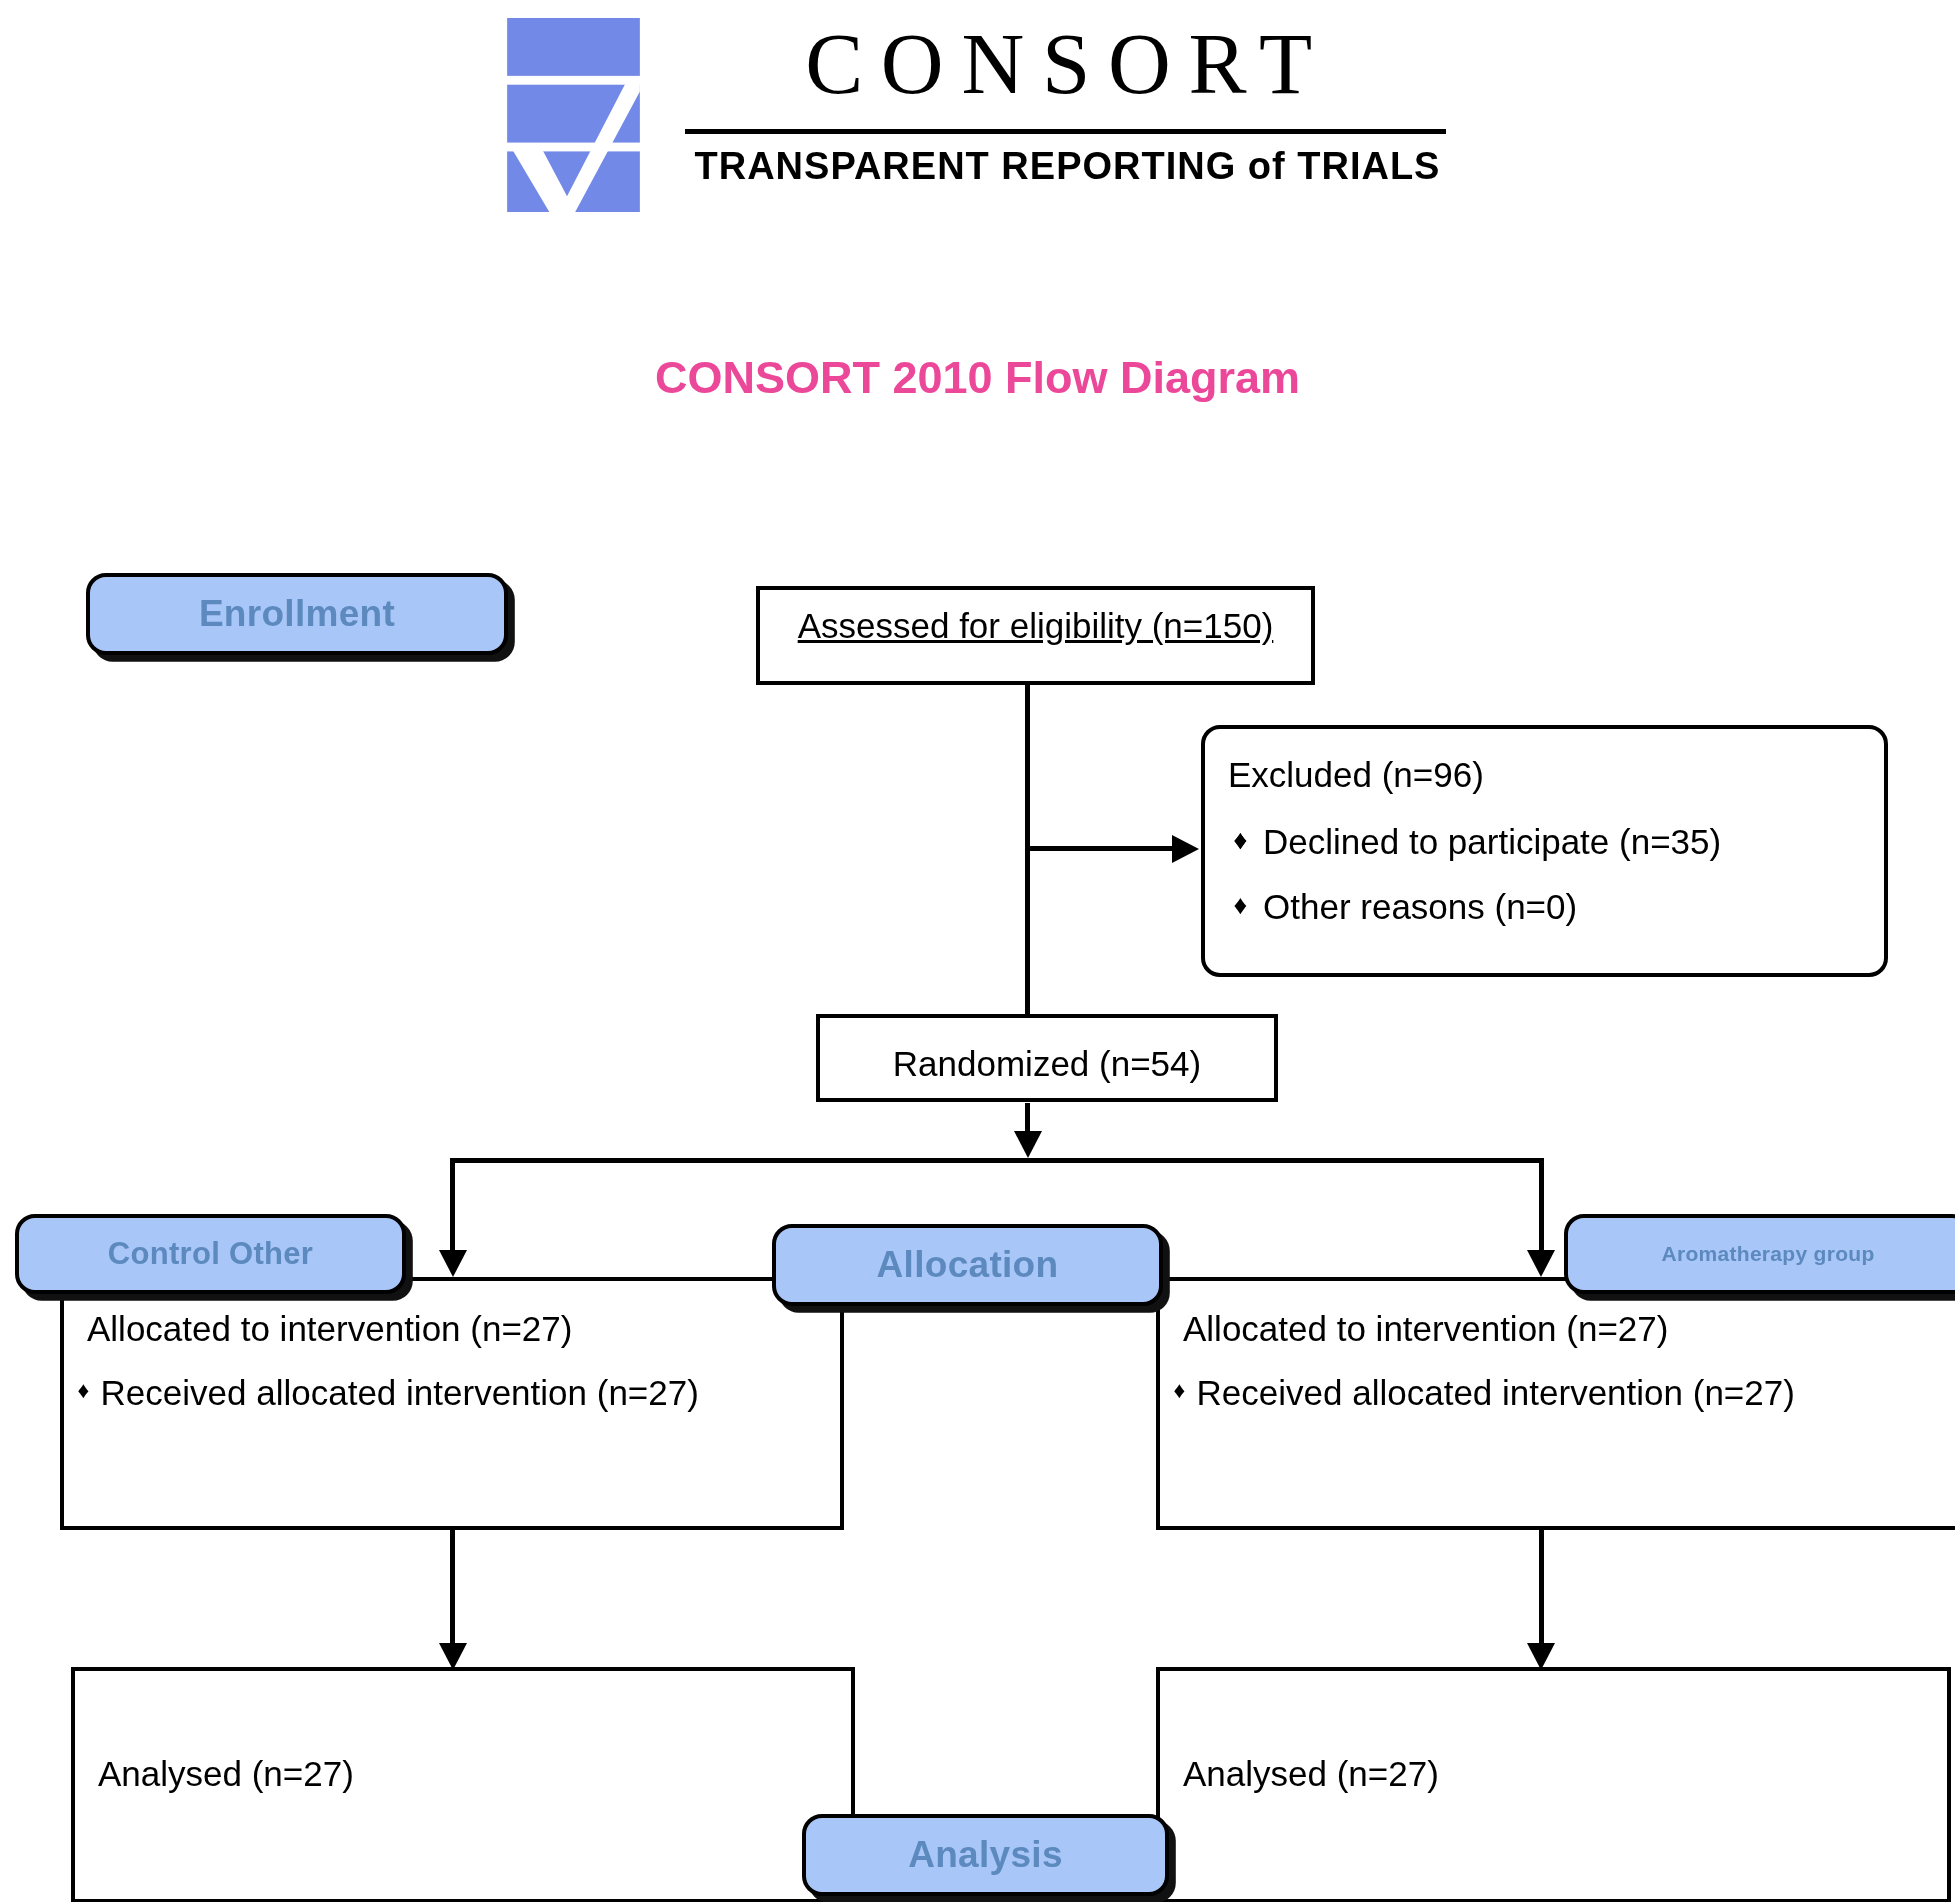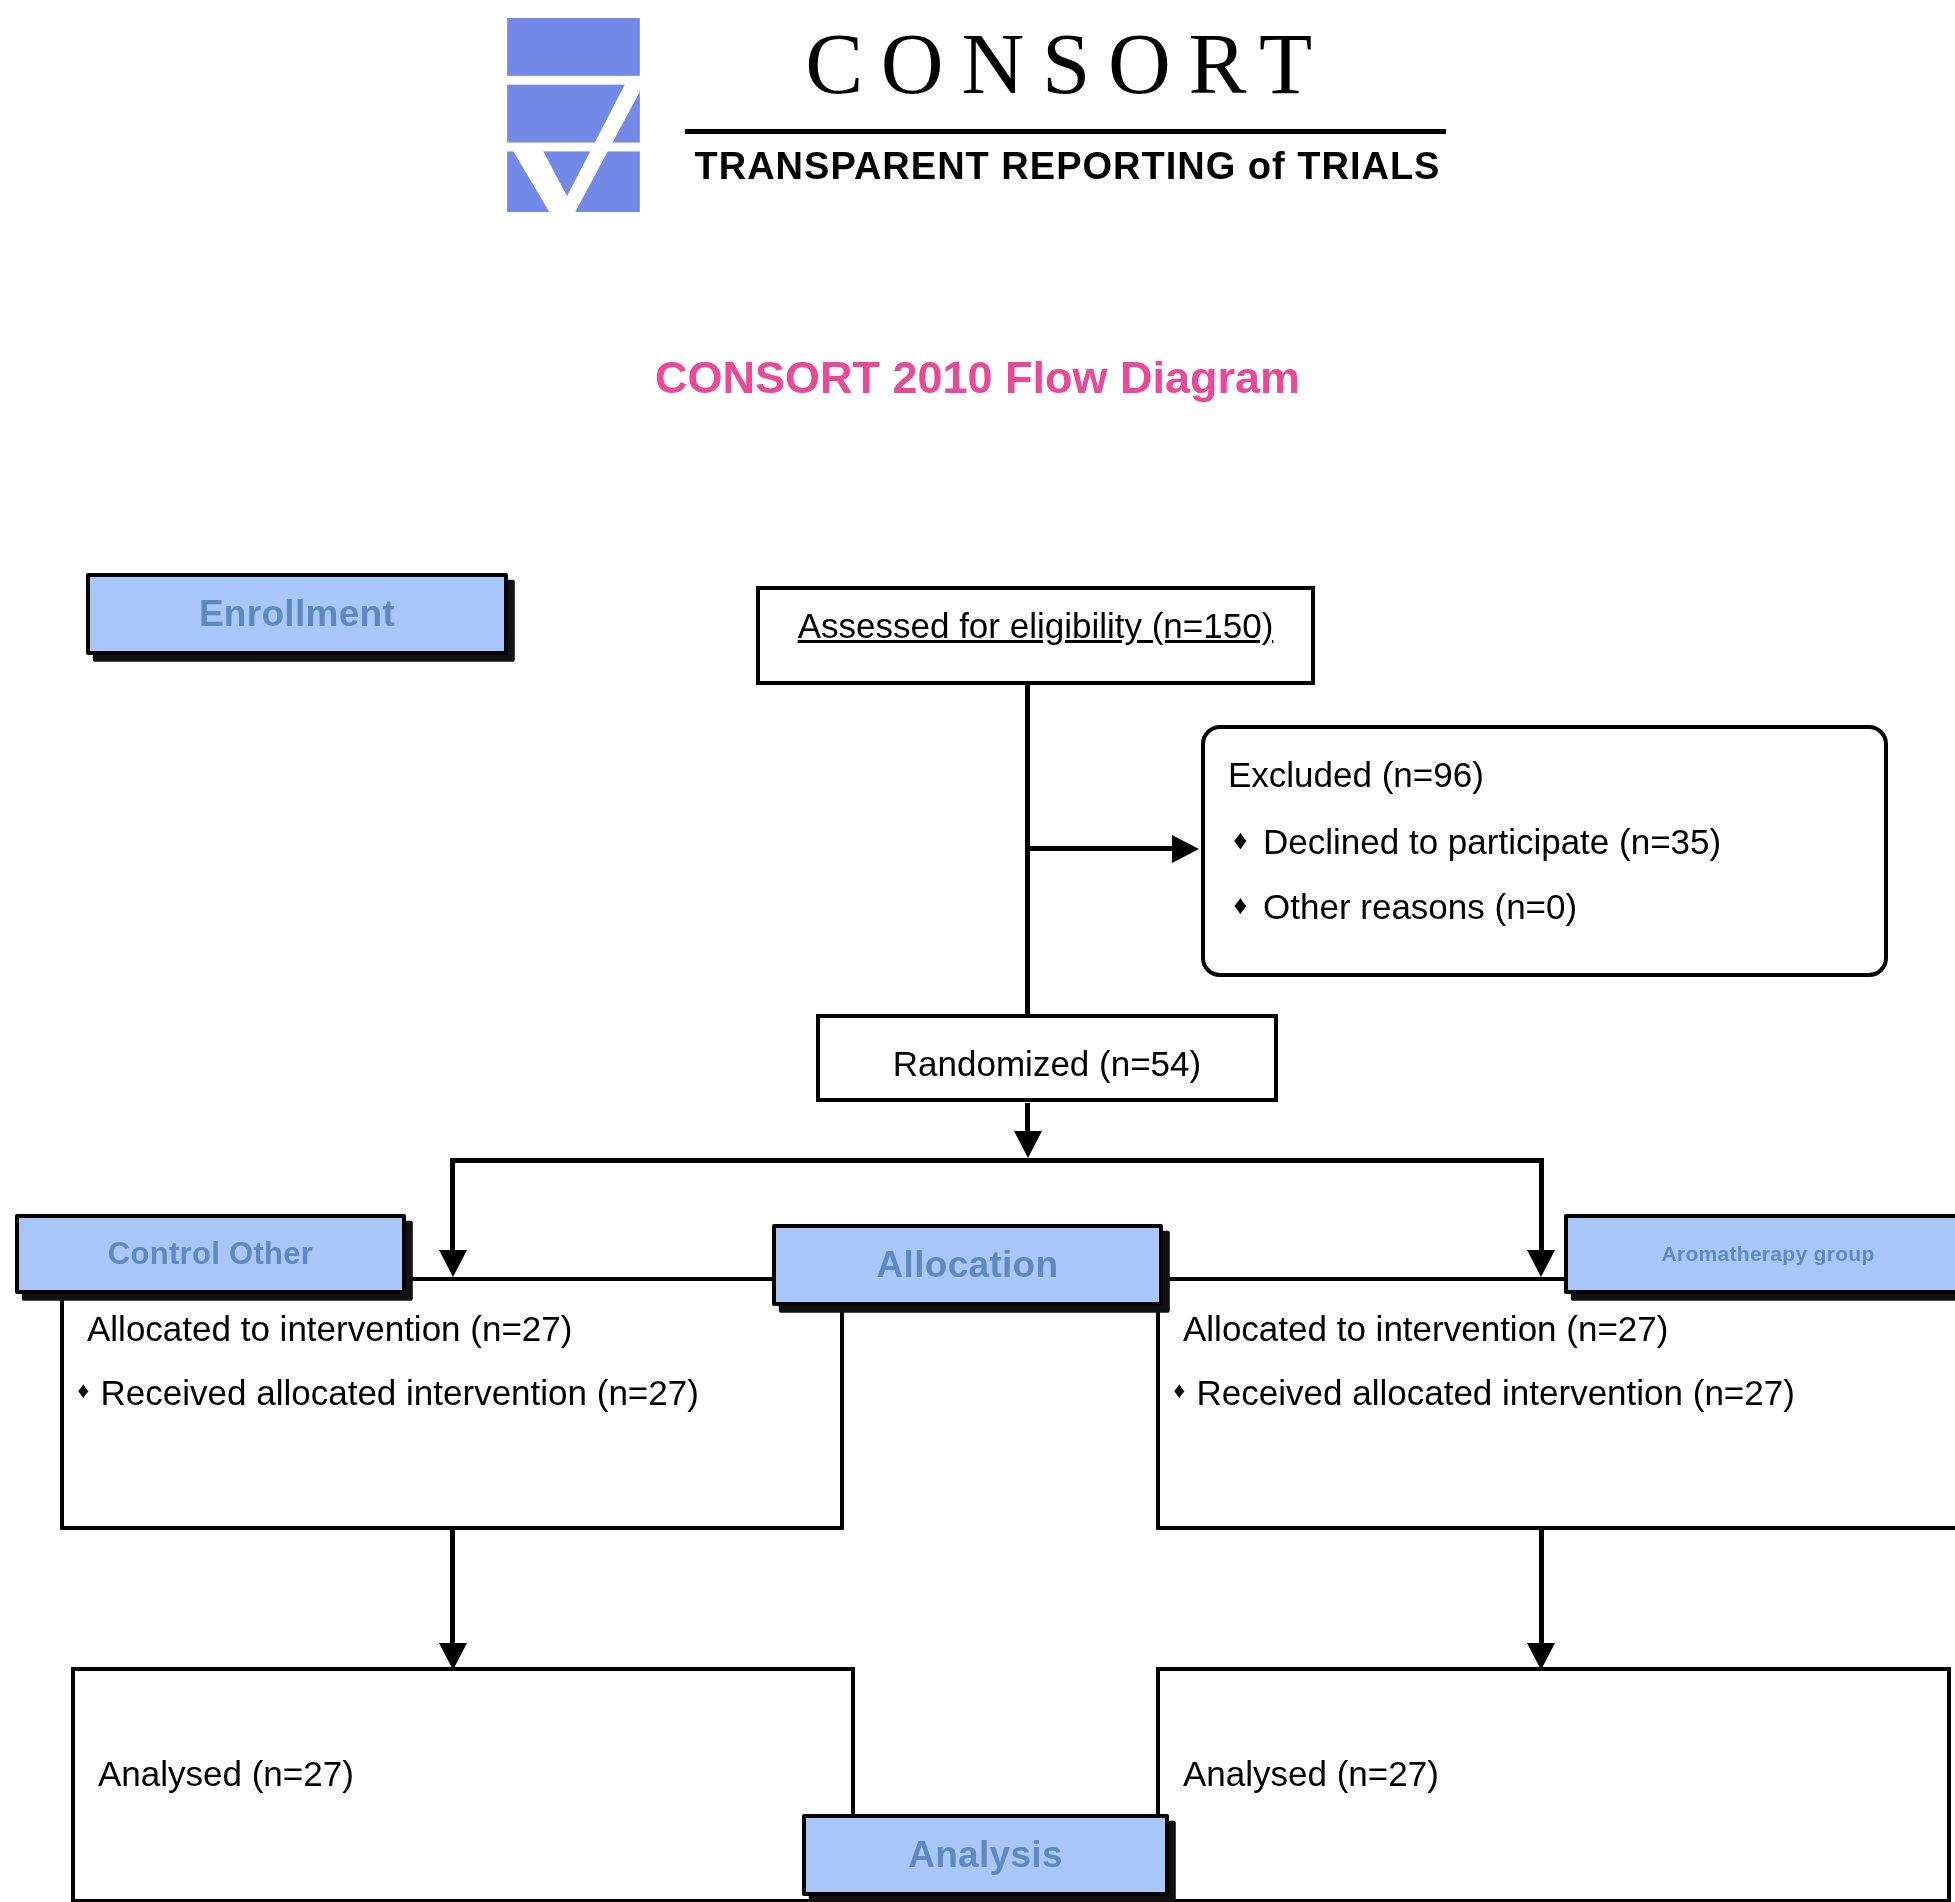--- a/index.html
+++ b/index.html
@@ -90,21 +90,21 @@
     color: #ec4899;
     white-space: nowrap;
     margin-top: 36px;
   }
 
   
   .stage-badge {
     position: absolute;
     background: #A8C6F7;
     border: 4.8px solid #000000;
-    border-radius: 2px;
+    border-radius: 20px;
     box-shadow: 6.8px 6.8px 0 0 #111111;
     display: flex;
     align-items: center;
     justify-content: center;
     box-sizing: border-box;
     z-index: 40;
   }
   .stage-badge span {
     font-size: 37px;
     font-weight: 700;

